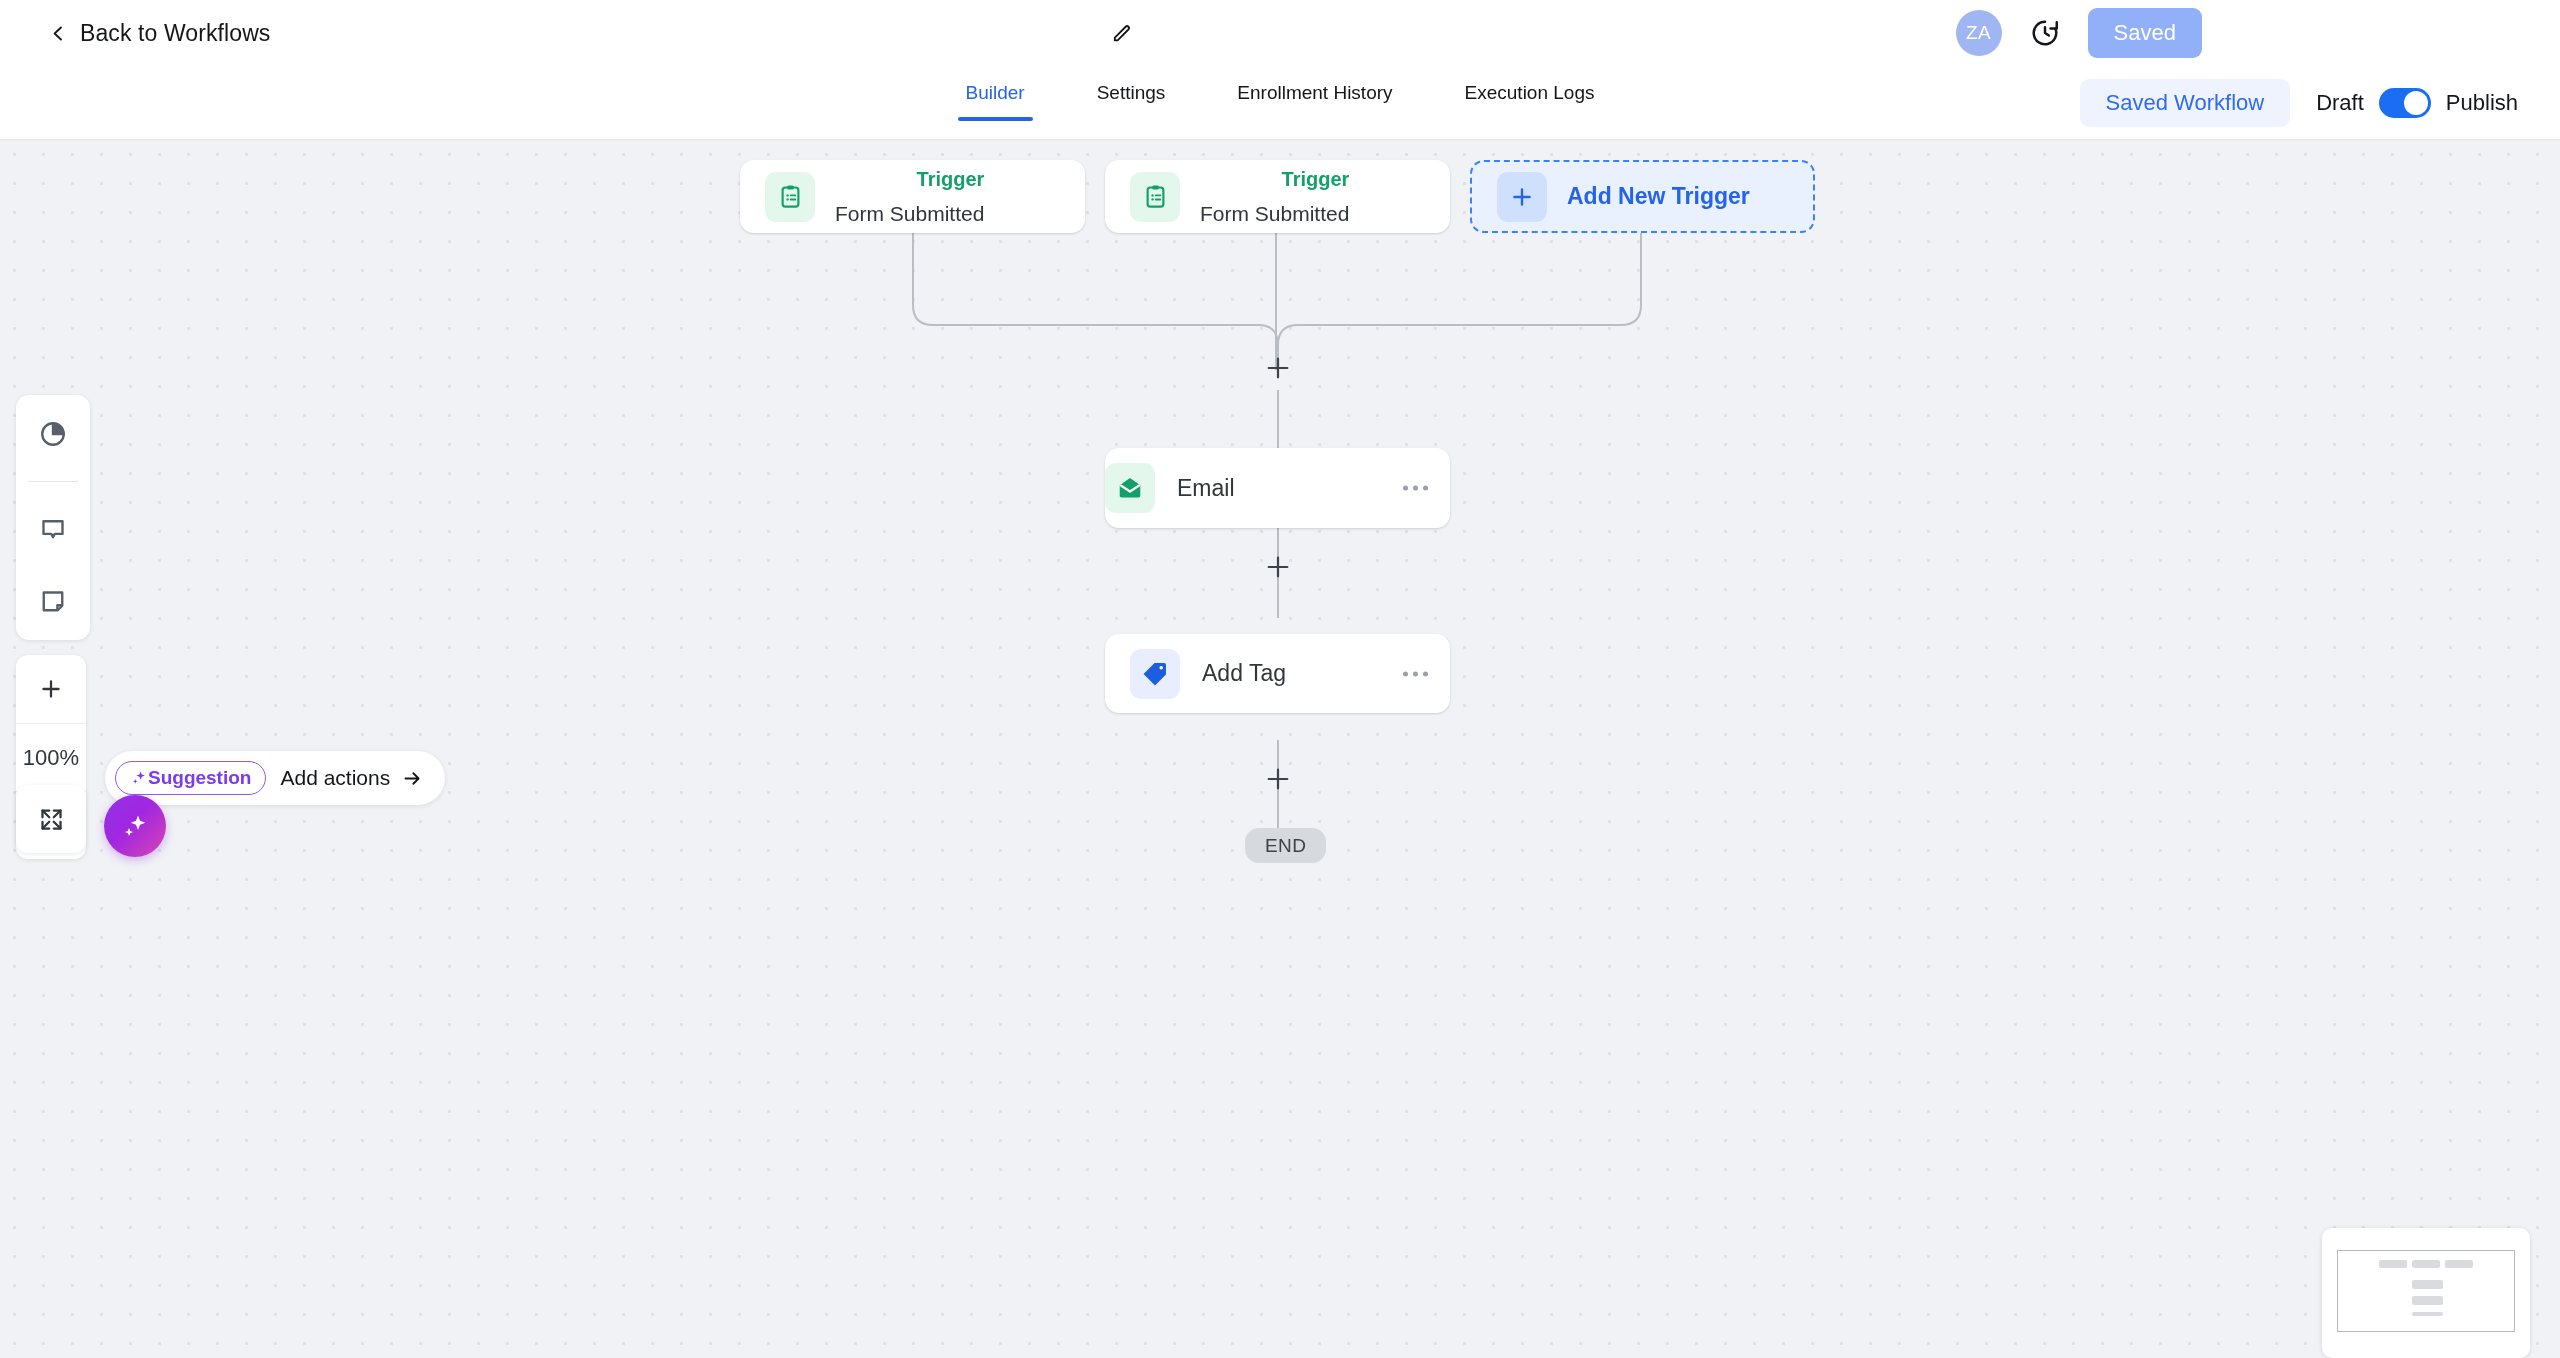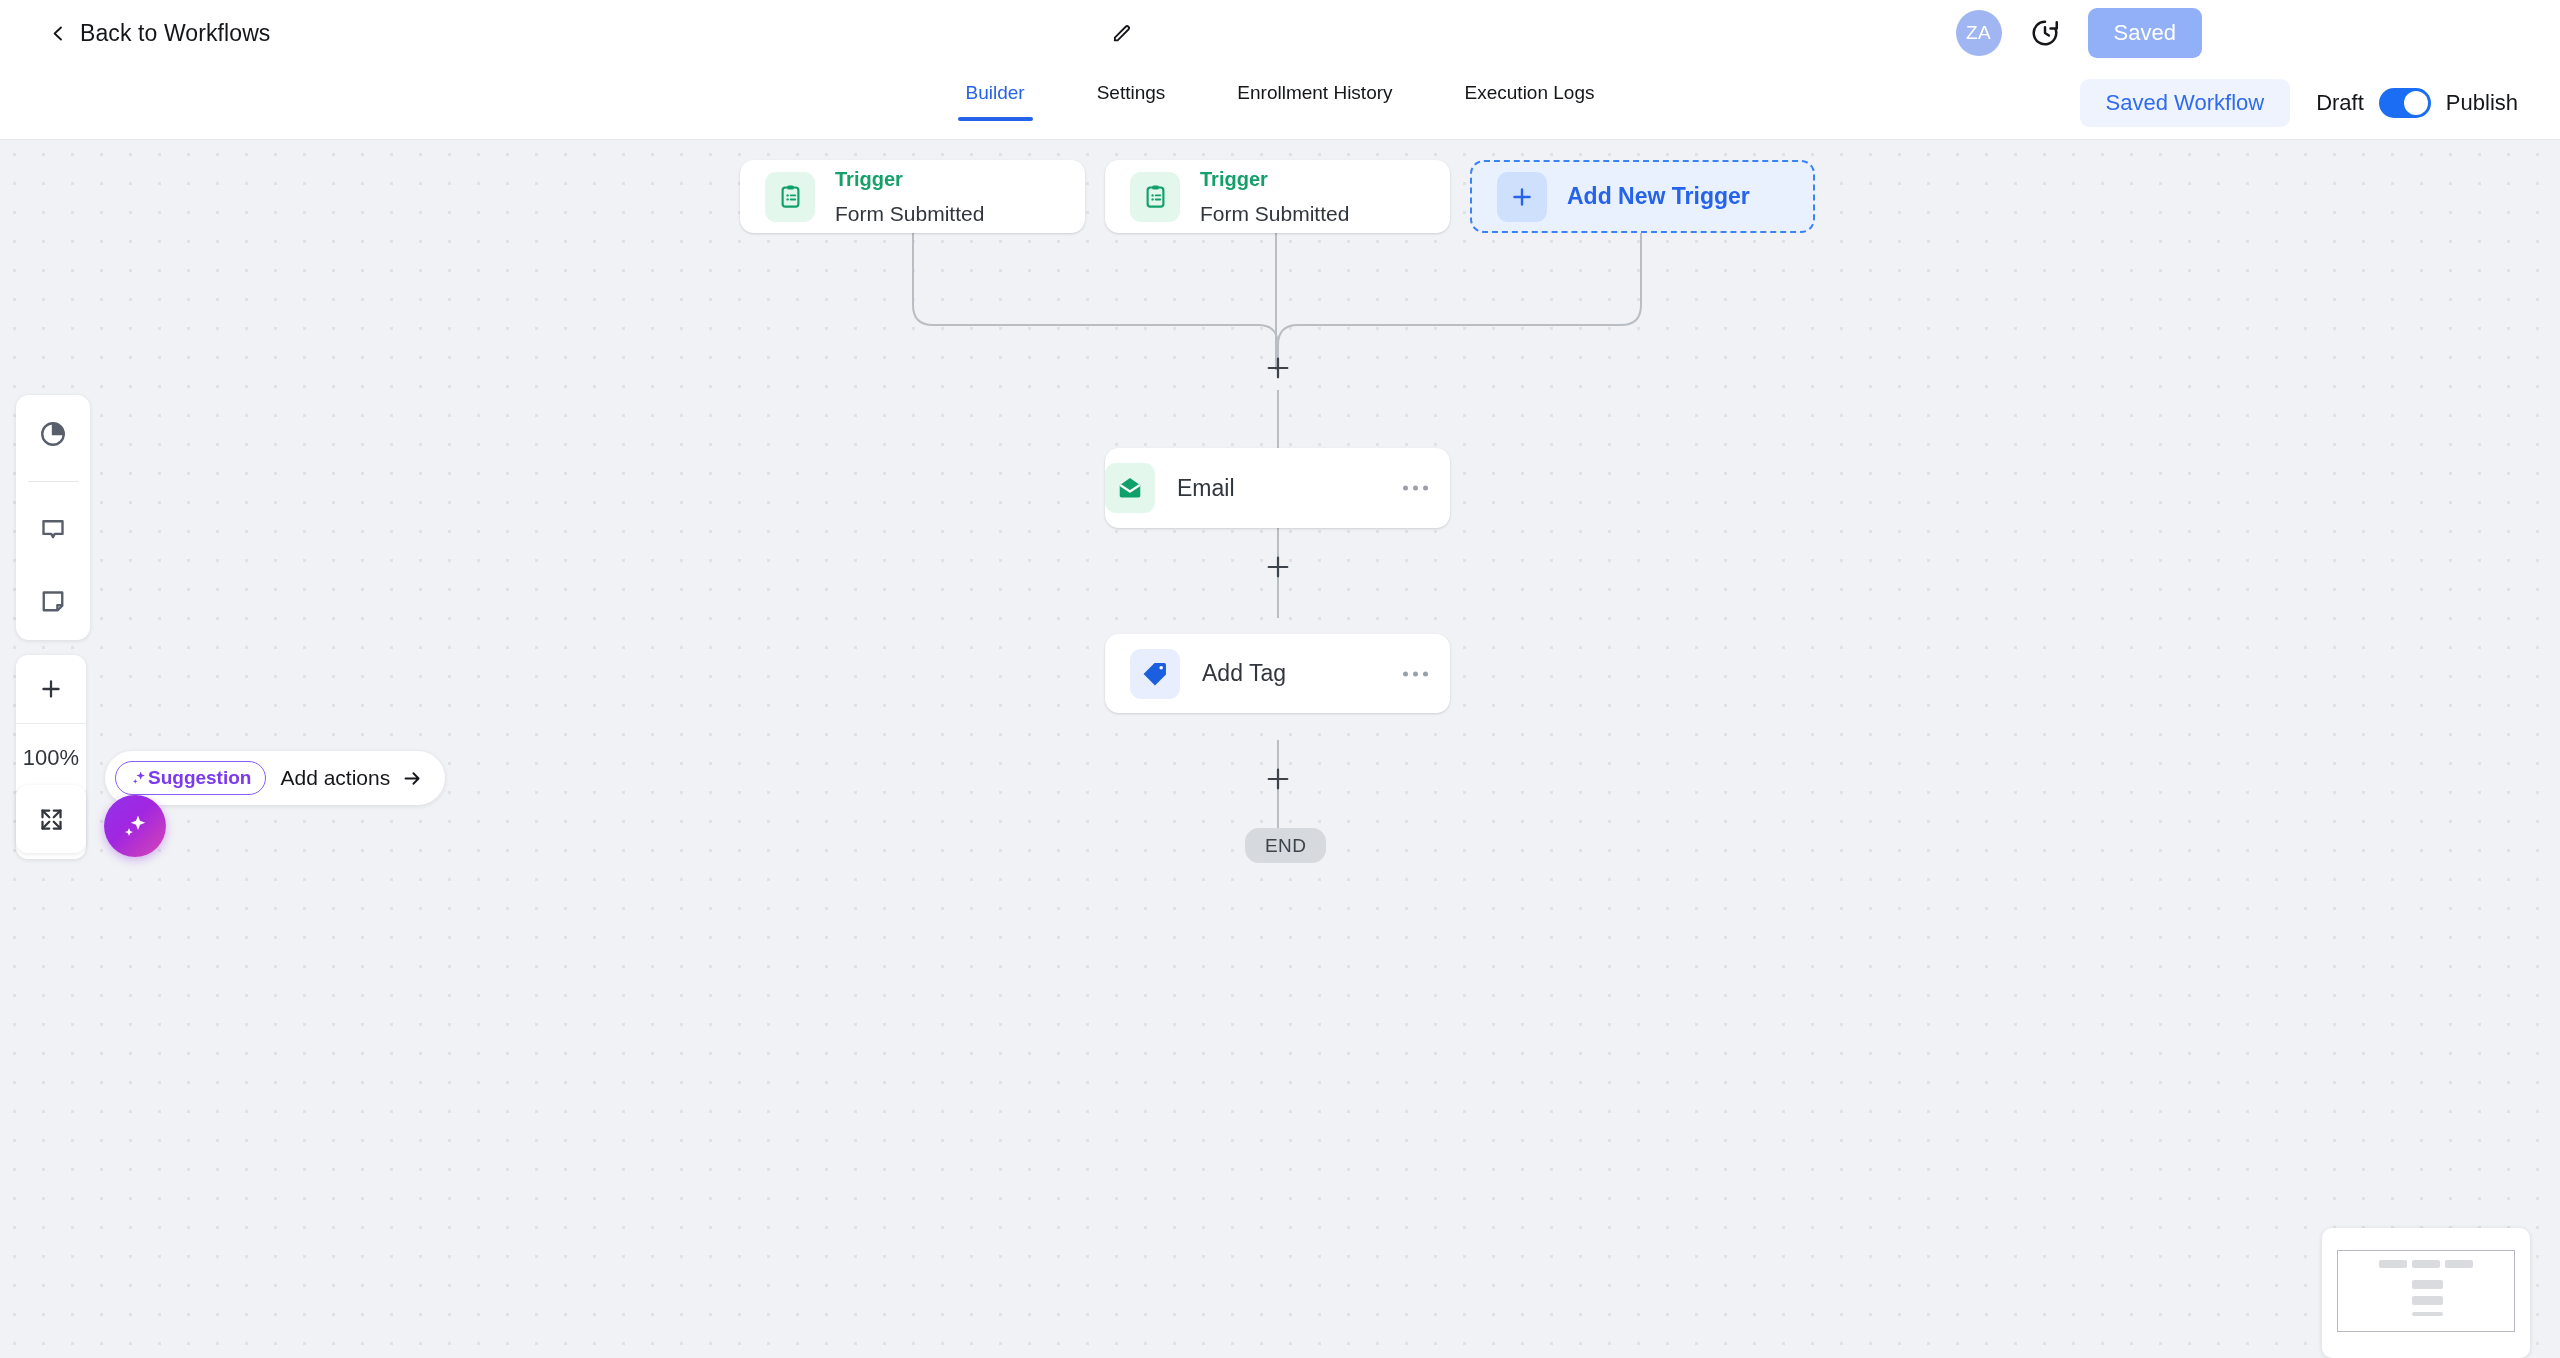--- a/index.html
+++ b/index.html
@@ -104,21 +104,21 @@
     position: absolute; background: #ffffff; border-radius: 14px;
     box-shadow: 0 1px 3px rgba(16,24,40,.10), 0 1px 2px rgba(16,24,40,.06);
     display: flex; align-items: center; cursor: pointer;
   }
   .node-icon {
     width: 50px; height: 50px; border-radius: 11px; flex: none;
     display: flex; align-items: center; justify-content: center;
   }
   .icon-green { background: #e3f7ec; }
   .icon-blue  { background: #e8eefd; }
-  .node-texts { display: flex; flex-direction: column; gap: 12px; }
+  .node-texts { display: flex; flex-direction: column; gap: 12px; align-items: flex-end; }
   .node-kicker { font-size: 20px; font-weight: bold; color: #15a06a; line-height: 1.1; }
   .node-sub { font-size: 21px; color: #31353c; line-height: 1.1; }
   .node-title { font-size: 23px; color: #31353c; }
   .node-dots {
     position: absolute; right: 22px; top: 50%; transform: translateY(-50%);
     display: flex; gap: 5px; cursor: pointer;
   }
   .node-dots i { width: 5px; height: 5px; border-radius: 50%; background: #9aa0a8; display: block; }
 
   .add-trigger {

